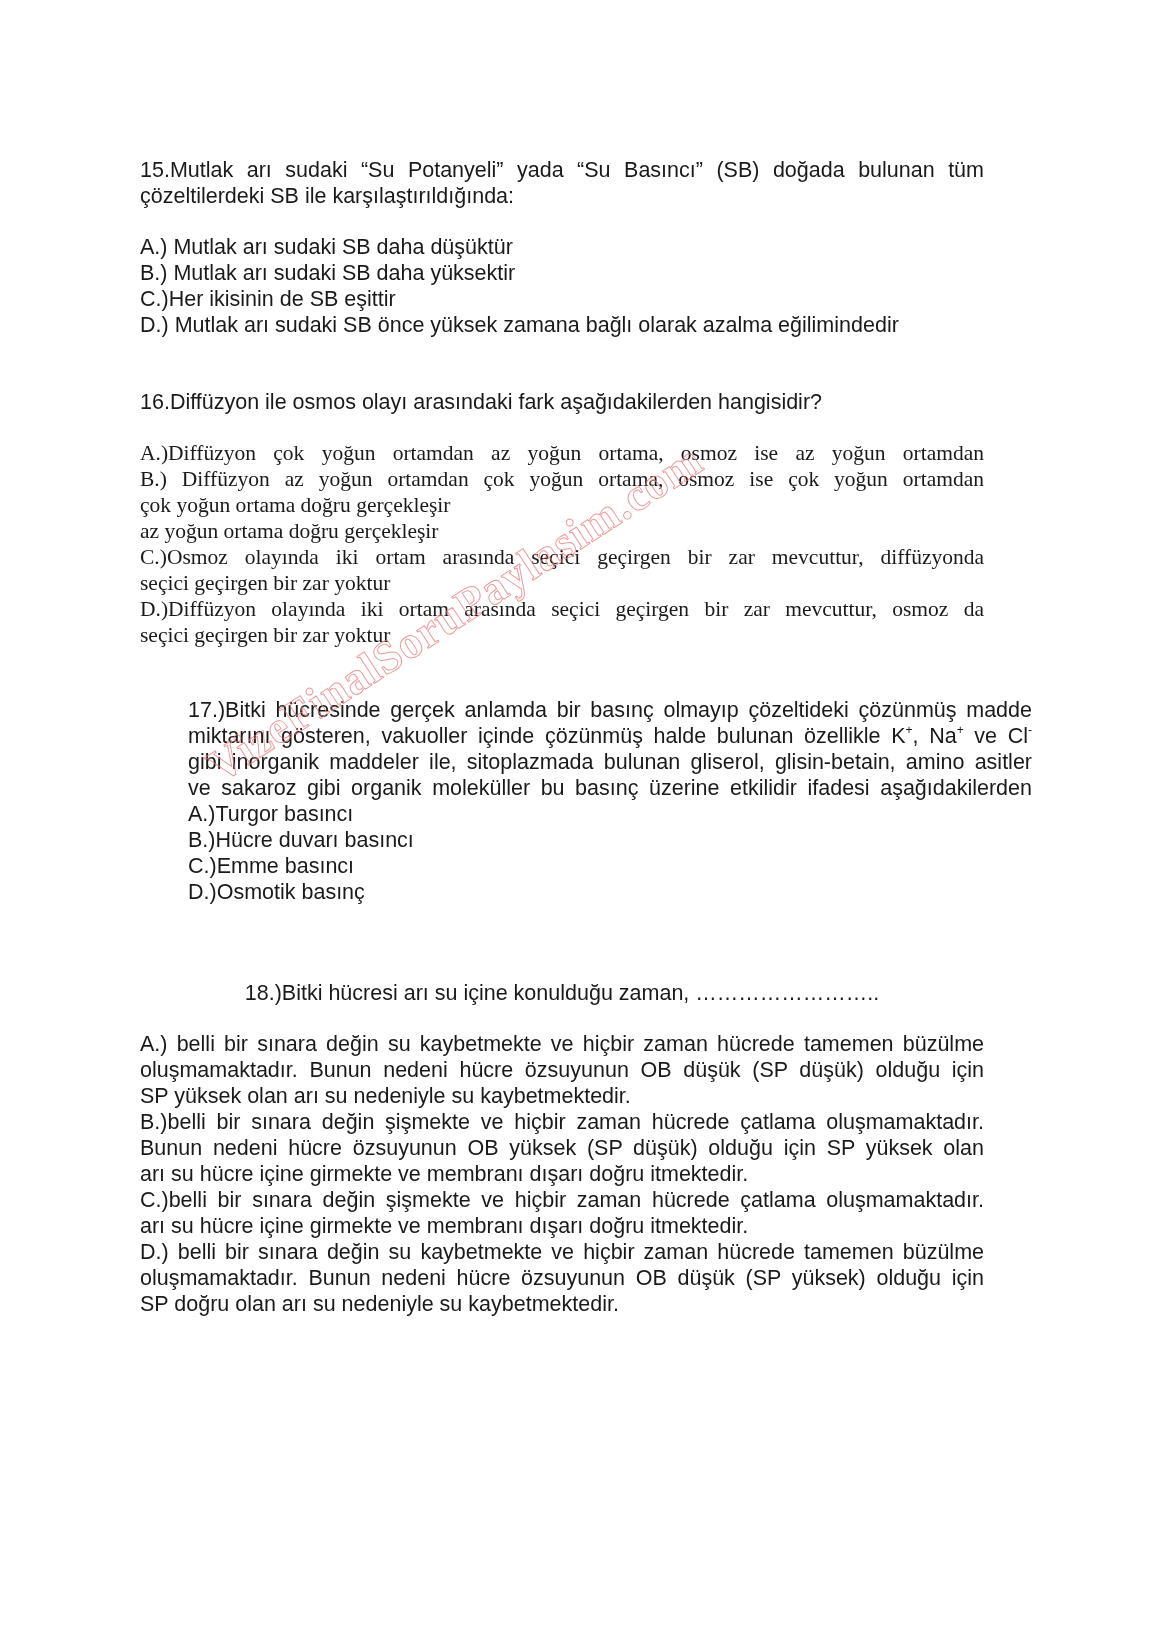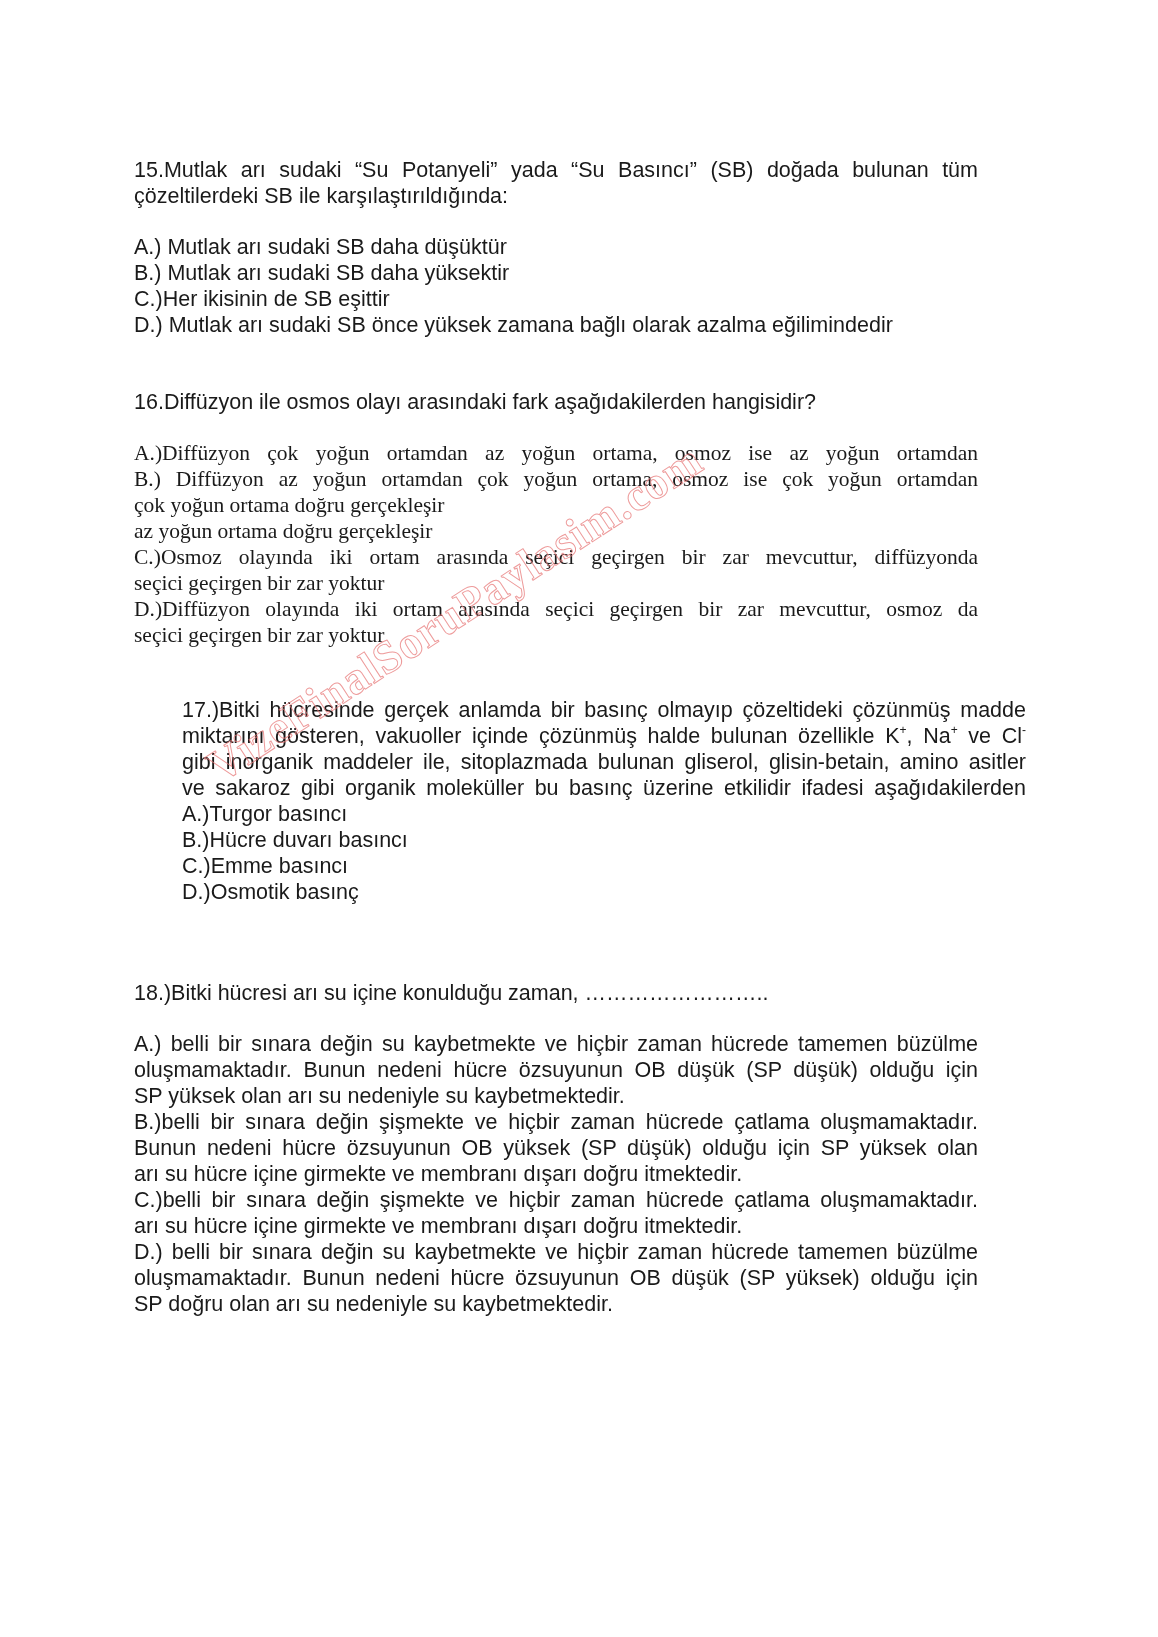--- a/index.html
+++ b/index.html
@@ -2,21 +2,21 @@
 <html><head>
   <meta charset="utf-8">
   <style>
     html, body { margin: 0; padding: 0; background: #ffffff; }
     body { width: 1158px; height: 1637px; position: relative; overflow: hidden; }
     .page {
       position: absolute; left: 0; top: 0; width: 1158px; height: 1637px; background: #fff;
       font-family: "Liberation Sans", sans-serif; color: #1a1a1a;
       font-size: 21.5px; line-height: 26px;
     }
-    .block { position: absolute; left: 134px; width: 844px; }
+    .block { position: absolute; left: 140px; width: 844px; }
     .line { display: block; white-space: nowrap; }
     .just { text-align: justify; text-align-last: justify; white-space: normal; }
     sup { font-size: 12px; line-height: 0; vertical-align: 9px; }
     .watermark {
       position: absolute; left: 205px; top: 760px;
       font-family: "Liberation Serif", serif; font-weight: bold; font-size: 46px;
       color: transparent; -webkit-text-stroke: 1px #e87a7a;
       transform: rotate(-33deg); transform-origin: left top; white-space: nowrap;
       opacity: 0.75; letter-spacing: 1px; pointer-events: none;
     }
@@ -55,21 +55,21 @@
     <span class="line just">17.)Bitki hücresinde  gerçek anlamda bir basınç olmayıp çözeltideki çözünmüş madde</span>
     <span class="line just"><span>miktarını gösteren, vakuoller içinde çözünmüş halde bulunan özellikle K</span><sup>+</sup><span>, Na</span><sup>+</sup><span> ve Cl</span><sup>-</sup></span>
     <span class="line just">gibi inorganik maddeler ile, sitoplazmada bulunan gliserol, glisin-betain, amino asitler</span>
     <span class="line just">ve sakaroz gibi organik moleküller bu basınç üzerine etkilidir ifadesi aşağıdakilerden</span>
     <span class="line">A.)Turgor basıncı</span>
     <span class="line">B.)Hücre duvarı basıncı</span>
     <span class="line">C.)Emme basıncı</span>
     <span class="line">D.)Osmotik basınç</span>
   </div>
 
-  <div class="block" style="top:980px;">
+  <div class="block" style="top:980px;text-align:center;">
     <span class="line">18.)Bitki hücresi arı su içine konulduğu zaman, ……………………..</span>
   </div>
   <div class="block" style="top:1031px;">
     <span class="line just">A.) belli bir sınara değin su kaybetmekte ve hiçbir zaman hücrede tamemen büzülme</span>
     <span class="line just">oluşmamaktadır. Bunun nedeni hücre özsuyunun OB düşük (SP düşük) olduğu için</span>
     <span class="line">SP yüksek olan arı su nedeniyle su kaybetmektedir.</span>
     <span class="line just">B.)belli bir sınara değin şişmekte ve hiçbir zaman hücrede çatlama oluşmamaktadır.</span>
     <span class="line just">Bunun nedeni hücre özsuyunun OB yüksek (SP düşük) olduğu için SP yüksek olan</span>
     <span class="line">arı su hücre içine girmekte ve membranı dışarı doğru itmektedir.</span>
     <span class="line just">C.)belli bir sınara değin şişmekte ve hiçbir zaman hücrede çatlama oluşmamaktadır.</span>

